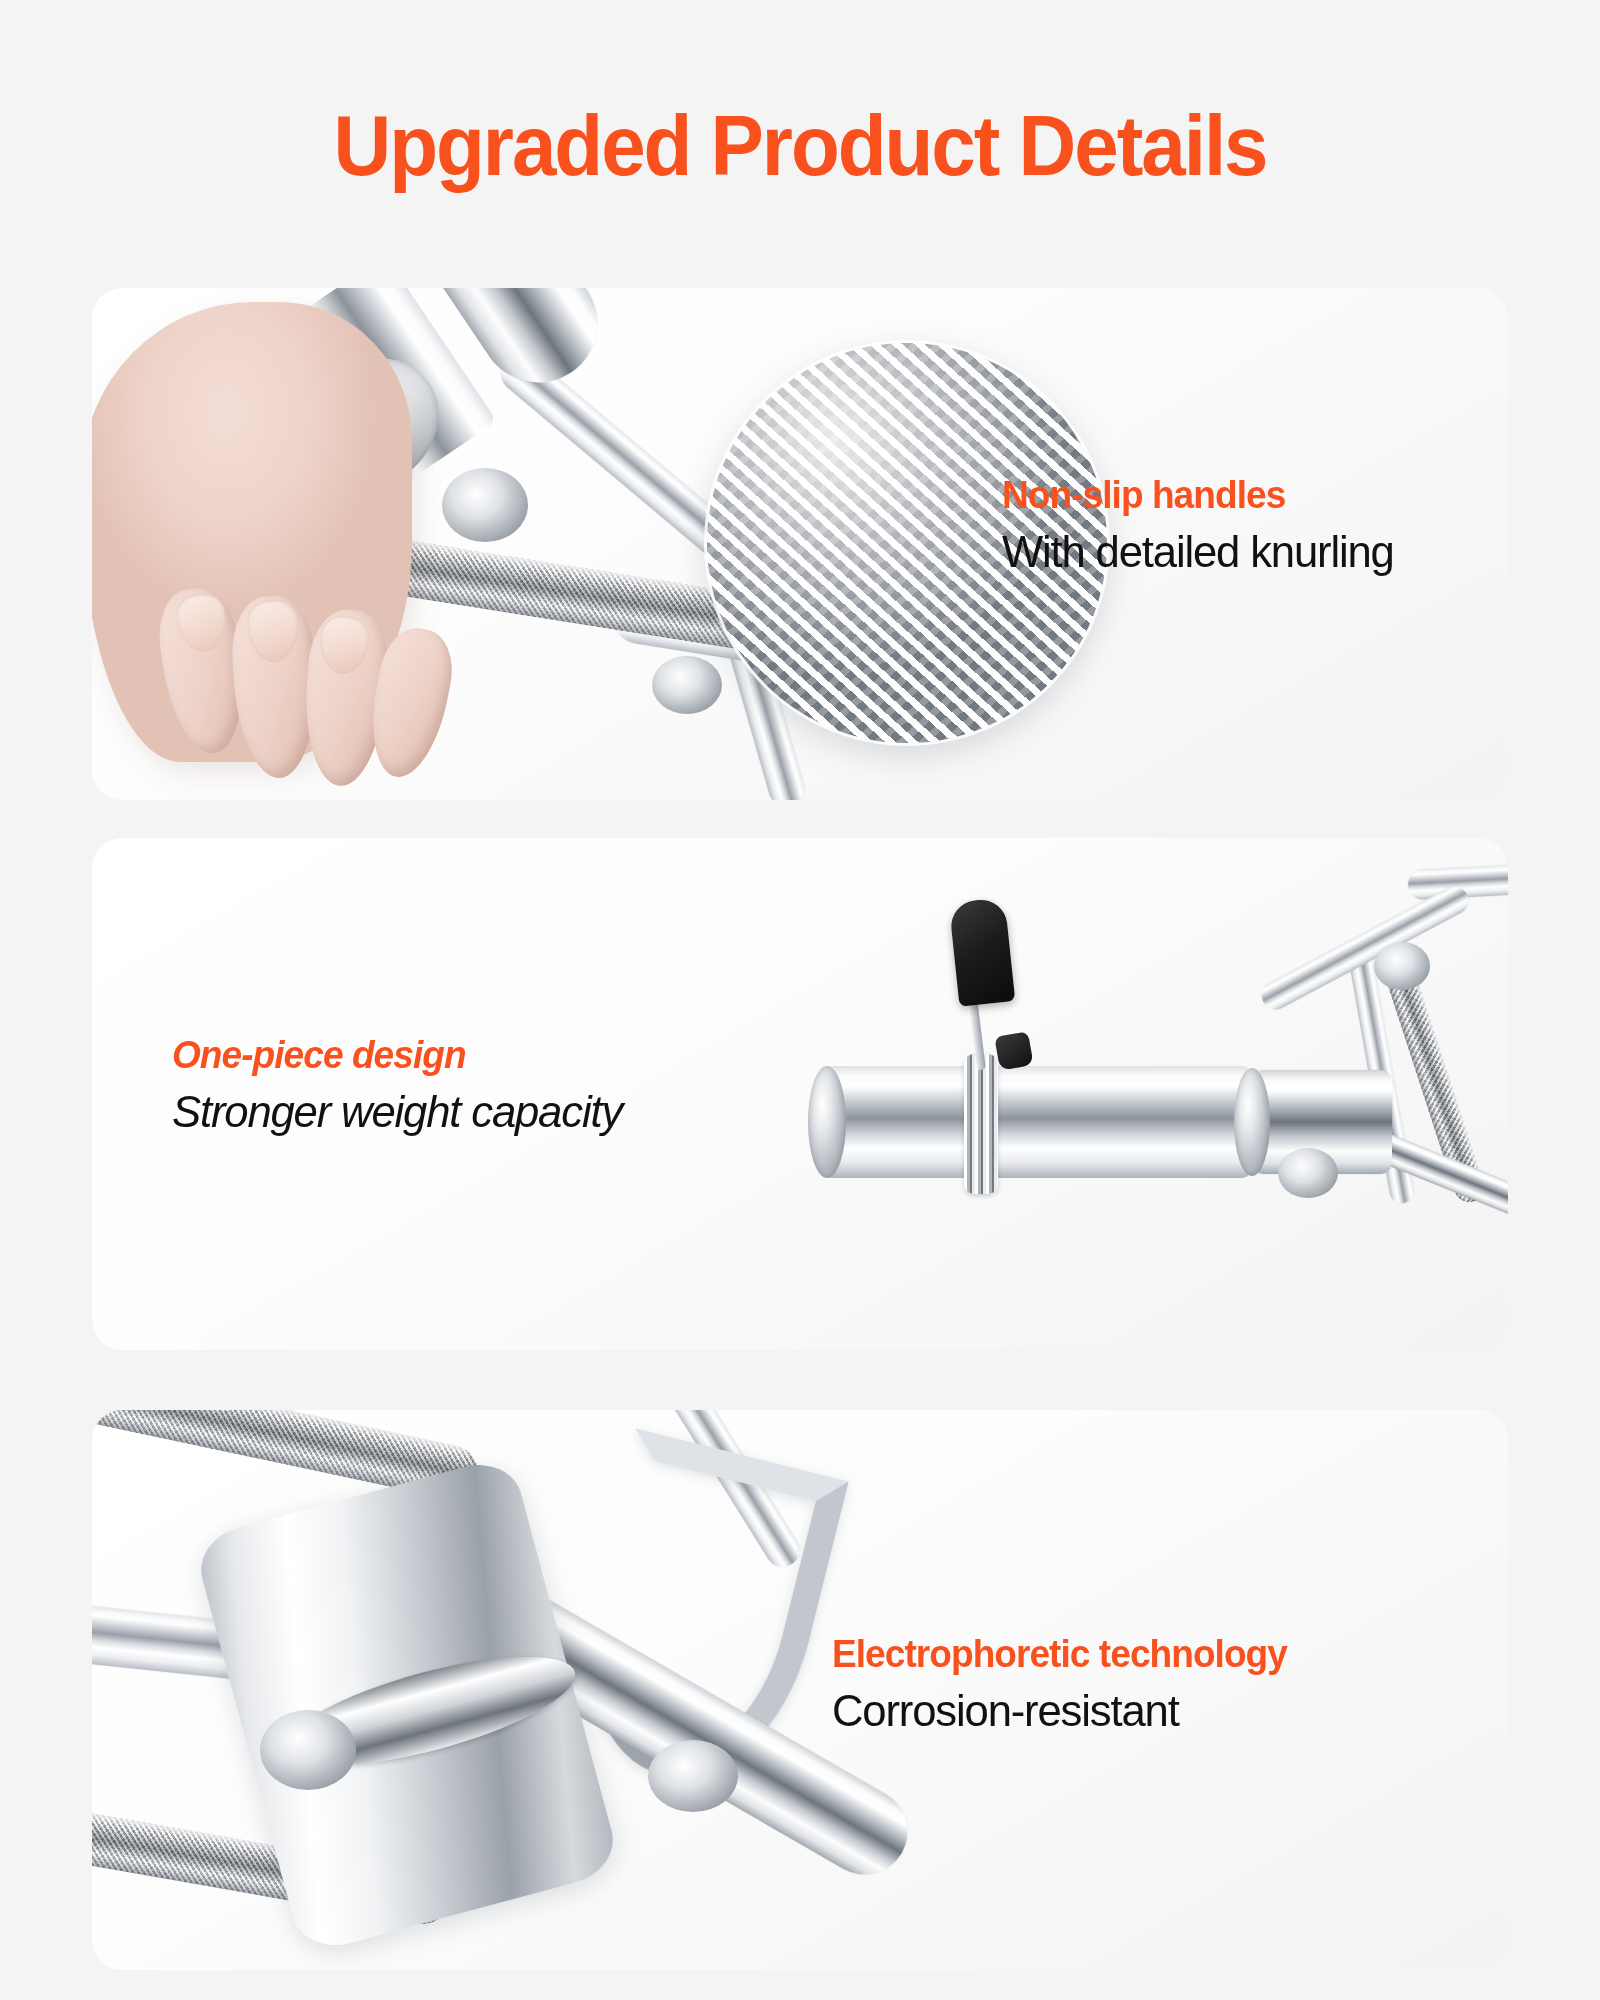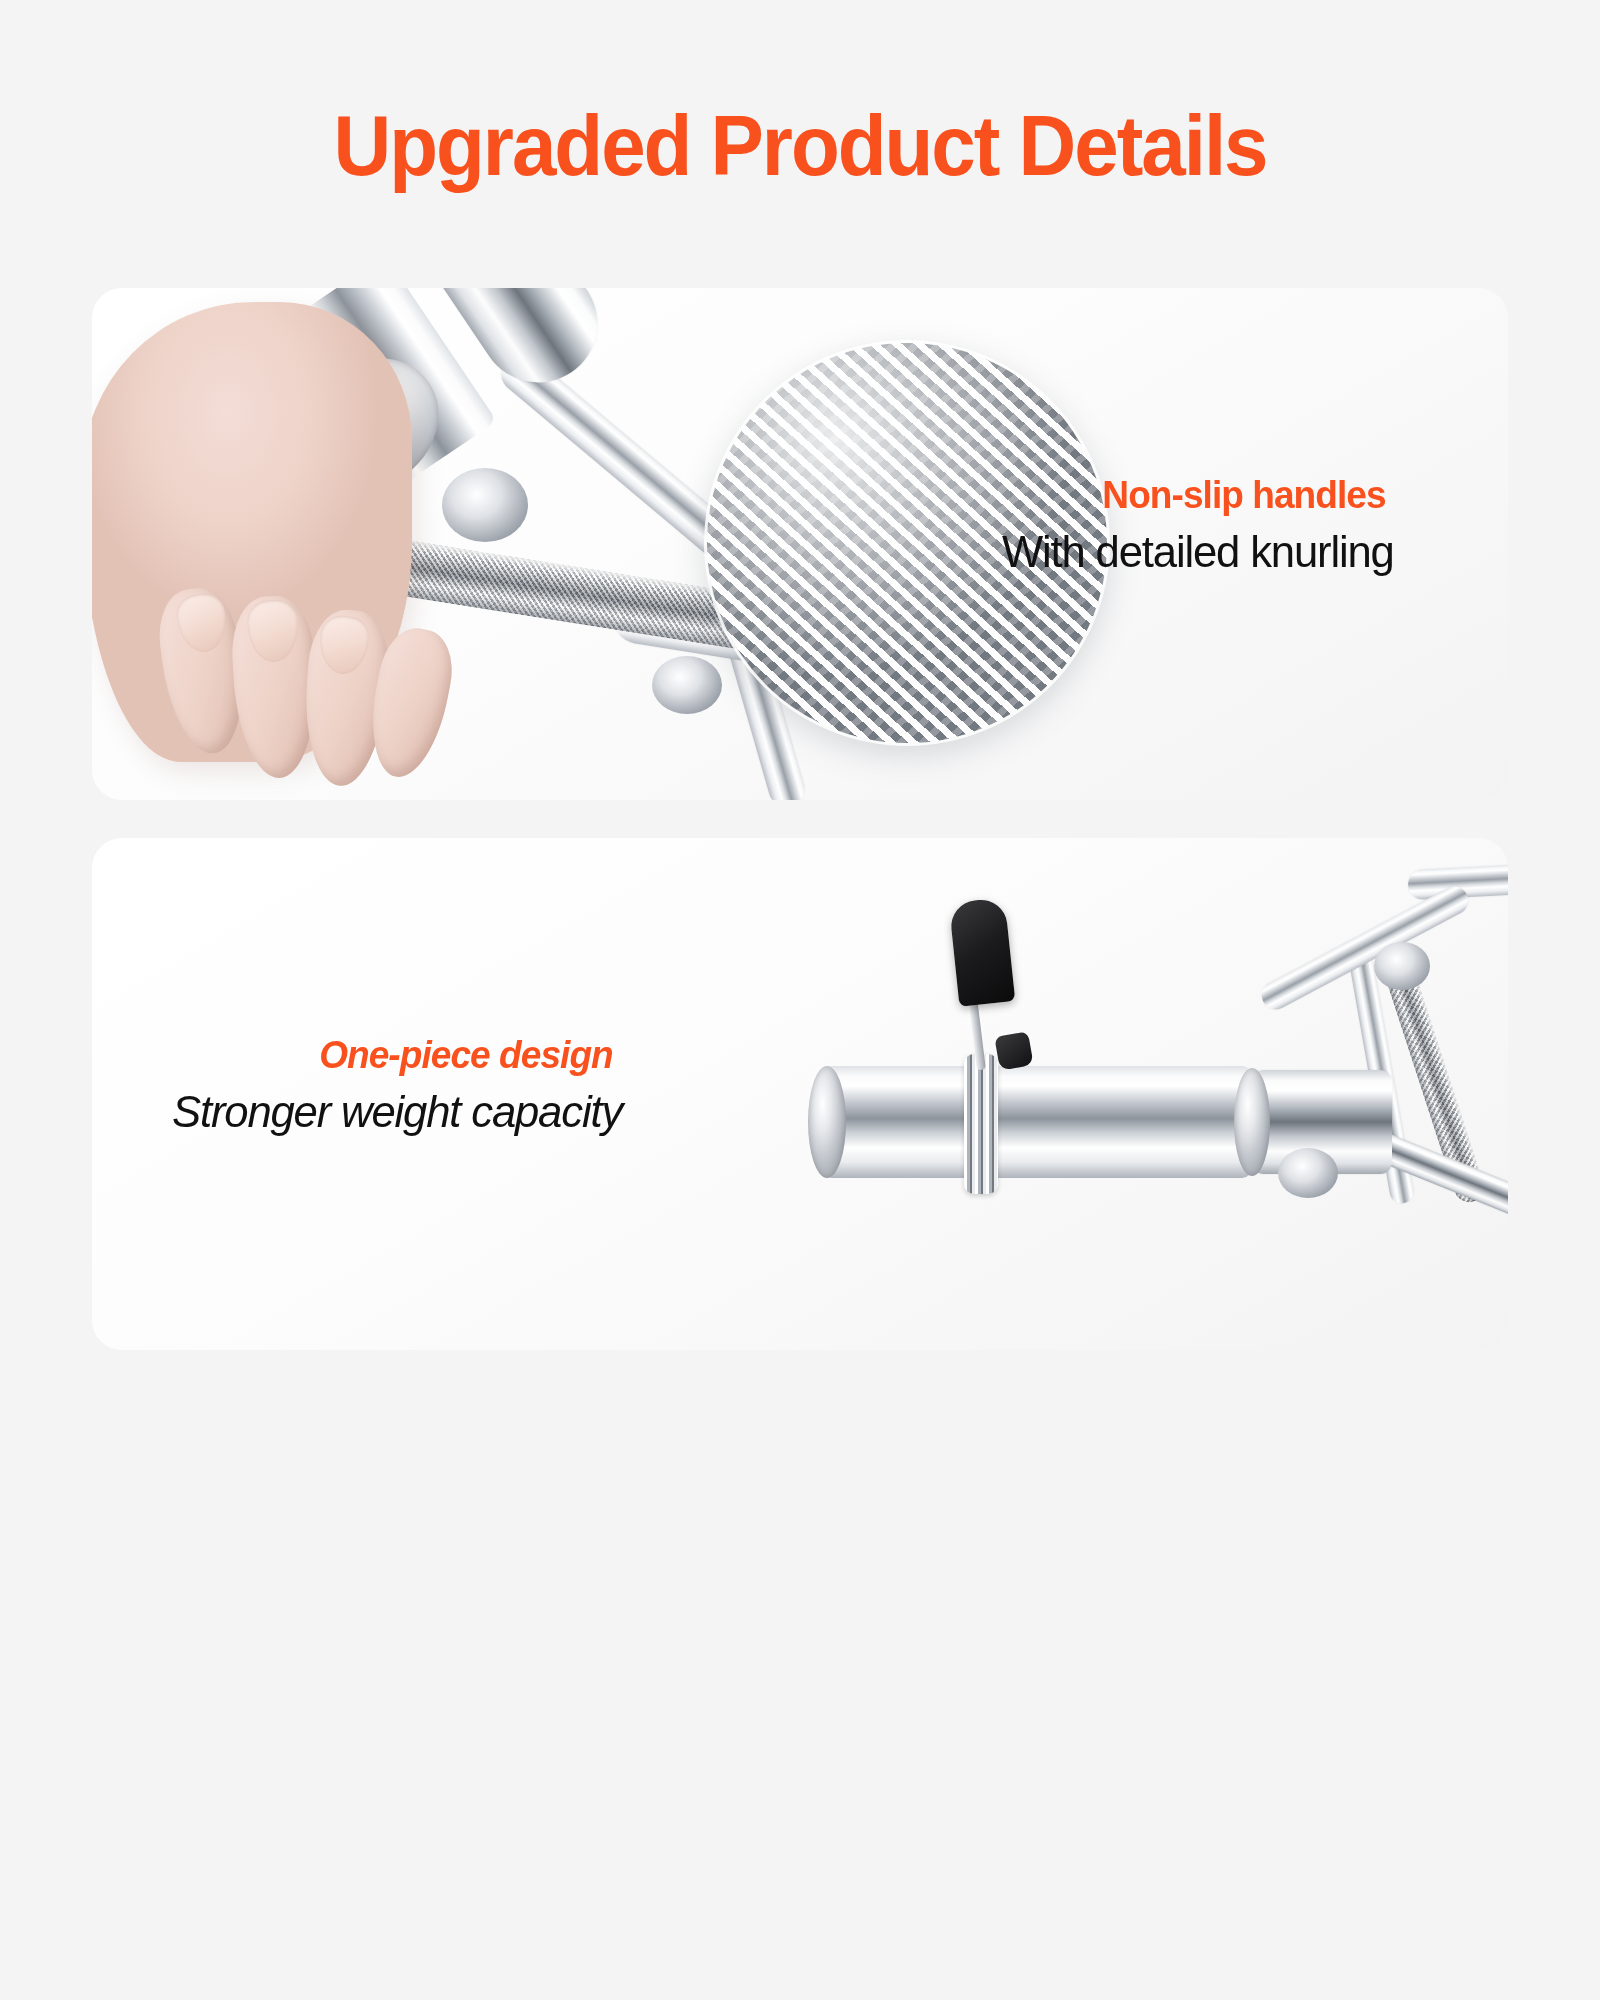--- a/index.html
+++ b/index.html
@@ -32,21 +32,20 @@
   }
 
   
   .card{
     position:absolute;
     left:92px;
     width:1416px;
     border-radius:30px;
     background:linear-gradient(150deg,#ffffff 0%,#fdfdfd 38%,#f3f3f4 100%);
     overflow:hidden;
-    text-align:right;
   }
   #card-1{ top:288px;  height:512px; }
   #card-2{ top:838px;  height:512px;font-style:italic; }
   #card-3{ top:1410px; height:560px; }
 
   
   .txt{ position:absolute; z-index:40; }
   .txt .headline{
     font-size:39px;
     font-weight:bold;
@@ -244,14 +243,42 @@
     <div class="tube dark" style="left:1120px; top:320px; width:470px; height:30px; transform:rotate(22deg); z-index:14;"></div>
     <div class="weld" style="left:1282px; top:104px; width:56px; height:48px; z-index:19;"></div>
     <div class="weld" style="left:1186px; top:310px; width:60px; height:50px; z-index:19;"></div>
 
     <div class="txt" id="txt-2">
       <div class="headline">One-piece design</div>
       <div class="sub">Stronger weight capacity</div>
     </div>
   </div>
 
+  <div class="card" id="card-3">
+
+    <div class="knurl" style="left:-40px; top:-4px; width:430px; height:54px; transform:rotate(12deg); z-index:10;"></div>
+    <div class="knurl" style="left:-60px; top:430px; width:420px; height:52px; transform:rotate(10deg); z-index:10;"></div>
+
+    <div class="tube" style="left:-40px; top:214px; width:420px; height:58px; transform:rotate(6deg); z-index:12;"></div>
+
+    <div class="hub"></div>
+    <div class="hubring"></div>
+
+    <div class="tube dark" style="left:250px; top:250px; width:600px; height:86px; transform:rotate(30deg); z-index:29;"></div>
+
+    <div style="position:absolute; z-index:24; left:500px; top:40px; width:220px; height:330px;
+                border:27px solid transparent;
+                border-top-color:#dfe3e7; border-right-color:#c2c7cd;
+                border-bottom-color:#9ea4ac;
+                border-radius:0 0 120px 120px / 0 0 180px 180px;
+                transform:rotate(14deg);
+                filter:drop-shadow(0 3px 6px rgba(90,100,112,.18));"></div>
+    <div class="tube" style="left:470px; top:10px; width:300px; height:34px; transform:rotate(58deg); z-index:23;"></div>
+    <div class="weld" style="left:168px; top:300px; width:96px; height:80px; z-index:33;"></div>
+    <div class="weld" style="left:556px; top:330px; width:90px; height:72px; z-index:33;"></div>
+
+    <div class="txt" id="txt-3">
+      <div class="headline">Electrophoretic technology</div>
+      <div class="sub">Corrosion-resistant</div>
+    </div>
+  </div>
 
 </div>
 
 </body></html>

